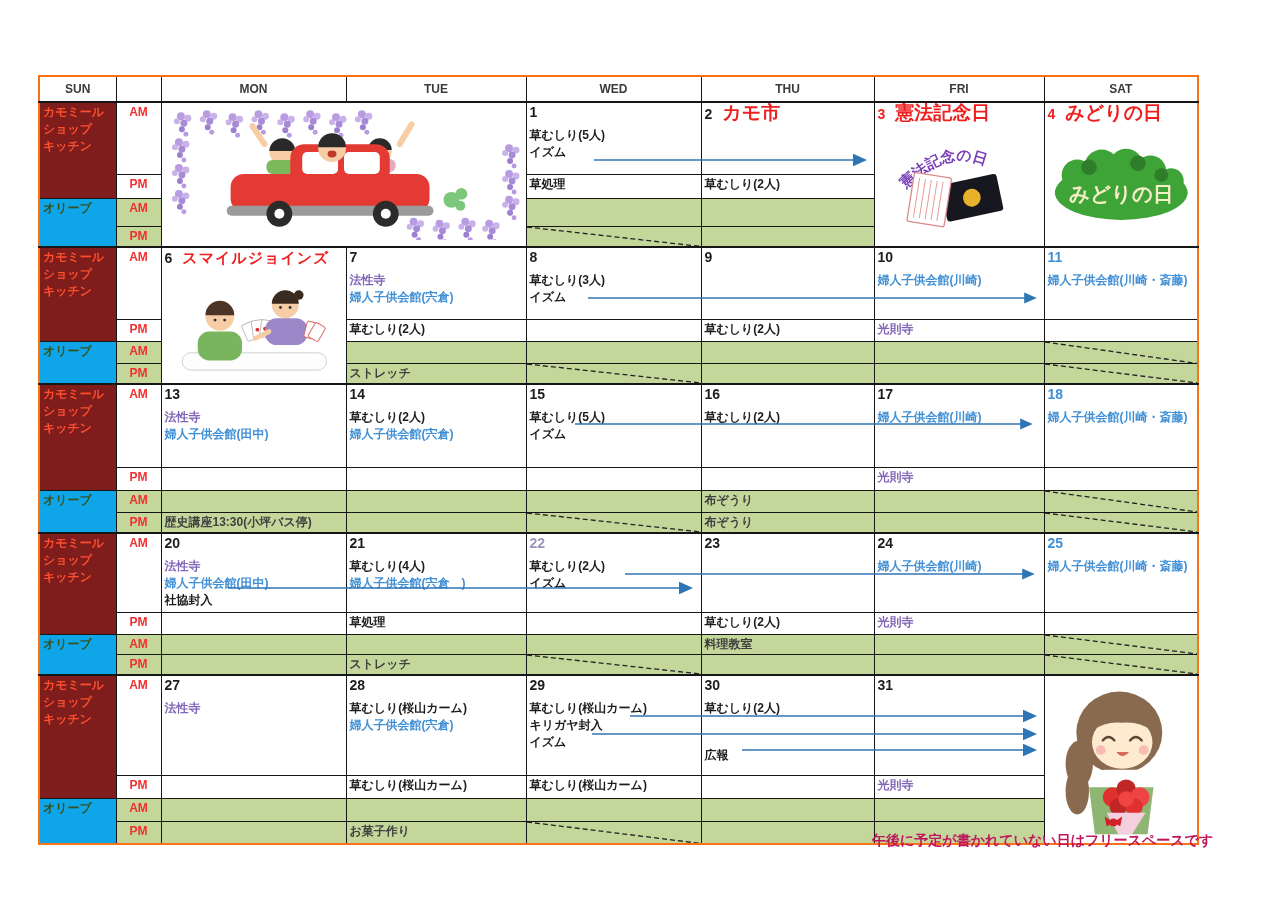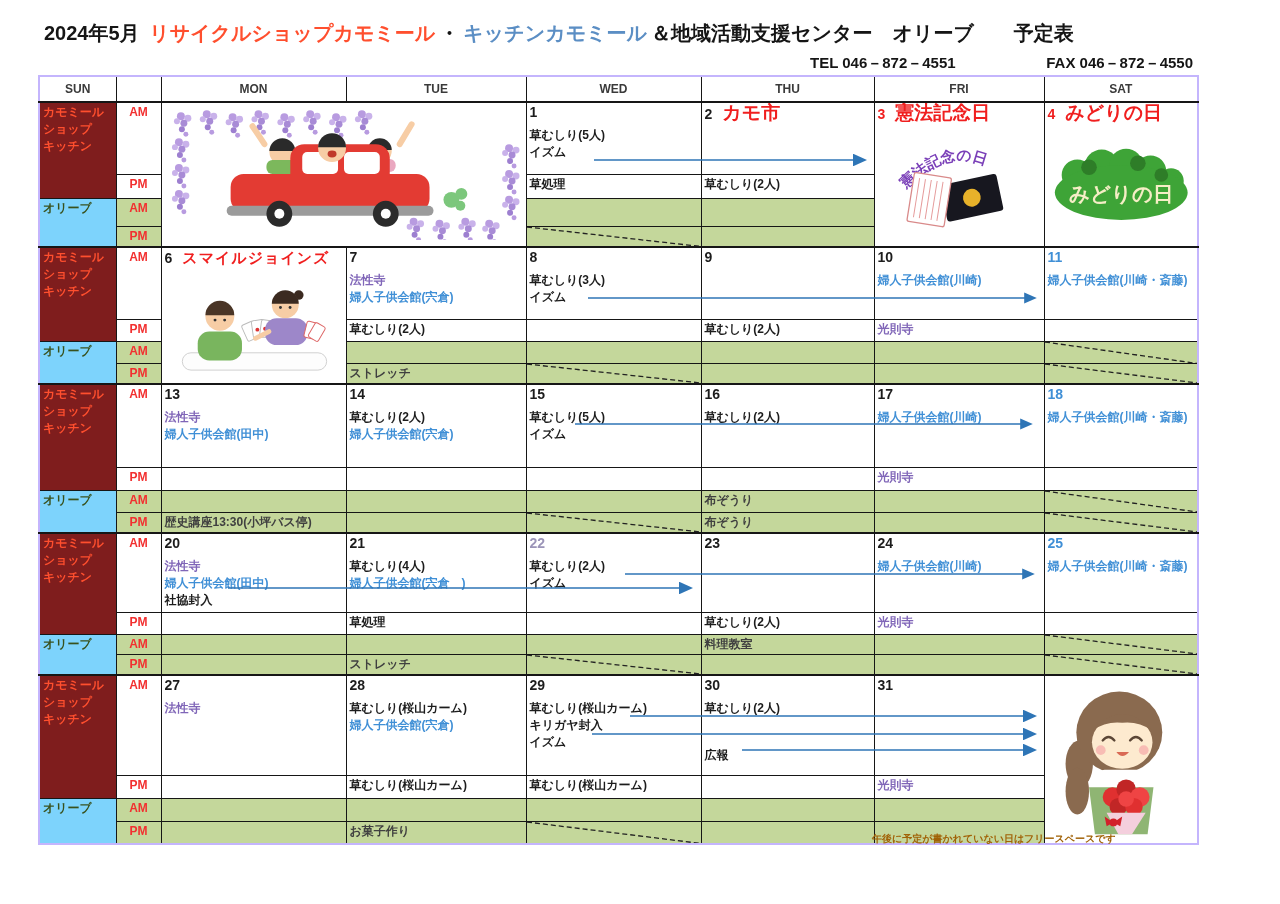--- a/index.html
+++ b/index.html
@@ -6,62 +6,54 @@
   .page{position:relative;width:1280px;height:904px;background:#fff;
         font-family:"Liberation Sans","DejaVu Sans",sans-serif;color:#1c1c1c;overflow:hidden;}
   
   .titlebar{position:absolute;left:44px;top:20px;font-size:20px;font-weight:700;white-space:nowrap;}
   .titlebar .seg{margin-right:4px;}
   .t-black{color:#151515;} .t-coral{color:#ff4f2e;} .t-steel{color:#5b8ec4;}
   .telfax{position:absolute;top:54px;left:810px;width:383px;font-size:15px;font-weight:700;color:#151515;
           display:flex;justify-content:space-between;white-space:nowrap;}
   
   table.cal{position:absolute;left:38px;top:75px;border-collapse:collapse;table-layout:fixed;
-            width:1159px;border:2px solid #c4b5fd;}
+            width:1159px;border:2px solid #f97316;}
   table.cal td,table.cal th{border:1.5px solid #161616;padding:1px 3px;vertical-align:top;overflow:hidden;
                             font-weight:700;font-size:12px;line-height:17px;position:relative;}
   tr.hd th{height:22px;text-align:center;vertical-align:middle;font-size:12px;color:#3a3a3a;background:#fff;}
   th.sun{color:#f01f1f;} th.sat{color:#3f8fd6;}
   tr.wk td{border-top:2px solid #161616;}
   td.glabel{background:#7f1d1d;color:#ff4f2e;vertical-align:middle;font-size:12.5px;line-height:16px;}
-  td.olabel{background:#7dd3fc;color:#38511c;vertical-align:middle;font-size:13px;}
+  td.olabel{background:#0ea5e9;color:#38511c;vertical-align:middle;font-size:13px;}
   td.time{color:#f23030;text-align:center;vertical-align:middle;font-size:12.5px;background:#fff;margin-left:23px;}
   td.olv{background:#c4d79b;}
   td.day{background:#fff;}
   .dline{display:flex;align-items:baseline;gap:10px;}
   .d{font-size:14px;color:#1c1c1c;}
   .d.red{color:#f01f1f;} .d.blue{color:#3f8fd6;} .d.lav{color:#9b94b8;}
   .evt{font-size:19px;color:#f01f1f;}
   .evt.big{font-size:15px;letter-spacing:1px;}
   .lines{margin-top:6px;}
   .ln{white-space:nowrap;}
   .k{color:#1c1c1c;} .r{color:#404040;} .b{color:#3f8fd6;} .p{color:#8066b8;}
   .k.gap,.gap{margin-top:30px;}
   td .olines{margin:0;}
   td.olv .ln{line-height:16px;}
   svg.diag{position:absolute;left:0;top:0;width:100%;height:100%;display:block;}
   .illwrap{width:100%;}
   
   svg.arrows{position:absolute;left:0;top:0;width:1280px;height:904px;pointer-events:none;}
   
-  .footnote{position:absolute;left:872px;top:832px;font-size:10px;font-weight:700;color:#a16207;white-space:nowrap;}
+  .footnote{position:absolute;left:872px;top:832px;font-size:14px;font-weight:700;color:#be185d;white-space:nowrap;}
 </style>
 </head>
 <body>
 
 <div class="page">
 
-  <div class="titlebar">
-    <span class="seg t-black">2024年5月</span>
-    <span class="seg t-coral">リサイクルショップカモミール</span><span class="seg t-black">・</span><span class="seg t-steel">キッチンカモミール</span><span class="seg t-black">＆地域活動支援センター　オリーブ　　予定表</span>
-  </div>
-  <div class="telfax">
-    <span>TEL 046－872－4551</span>
-    <span>FAX 046－872－4550</span>
-  </div>
 
   <table class="cal">
     <colgroup>
       <col style="width:77px">
         <col style="width:45px">
         <col style="width:185px">
         <col style="width:180px">
       <col style="width:175px">
         <col style="width:173px">
         <col style="width:170px">

